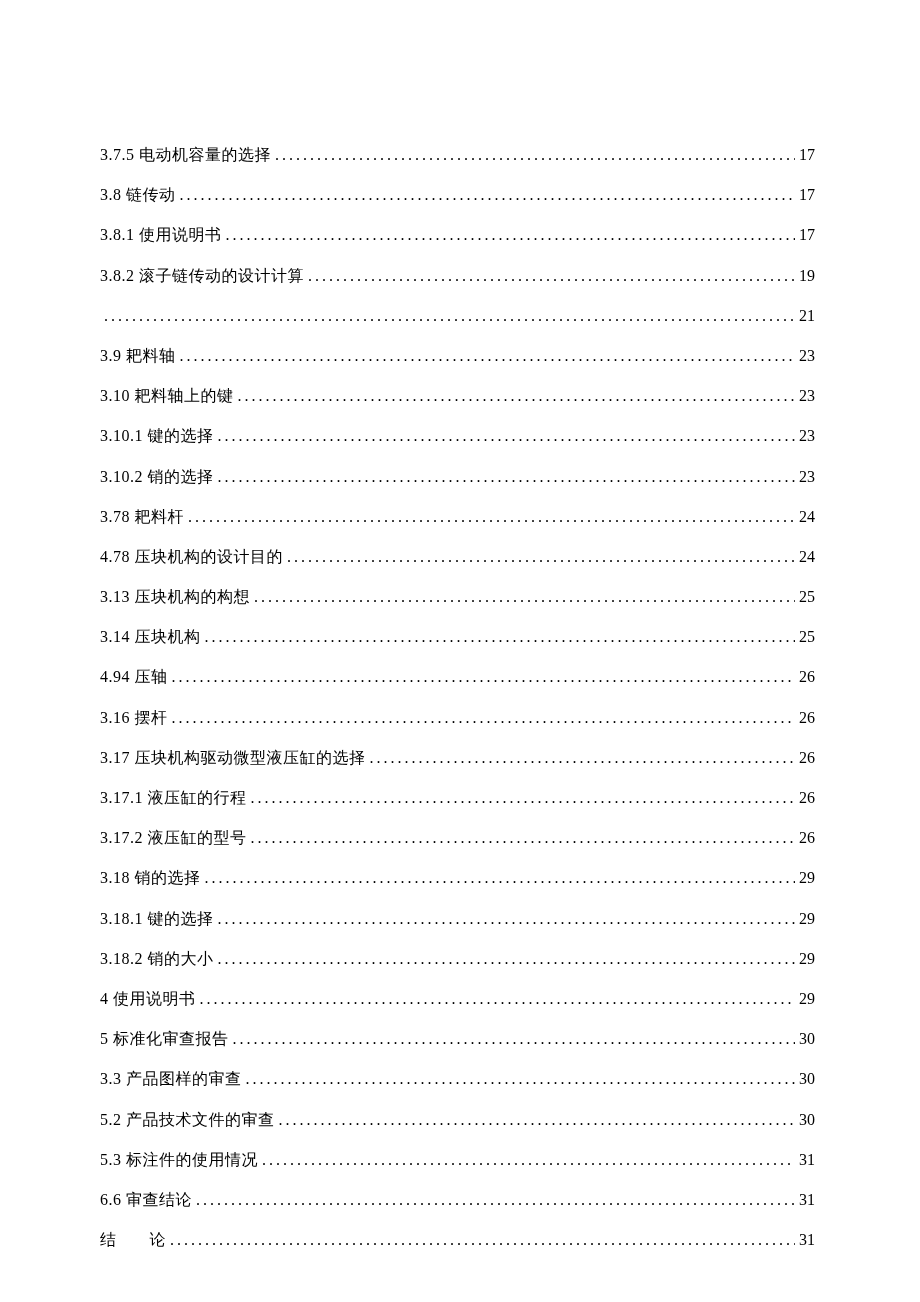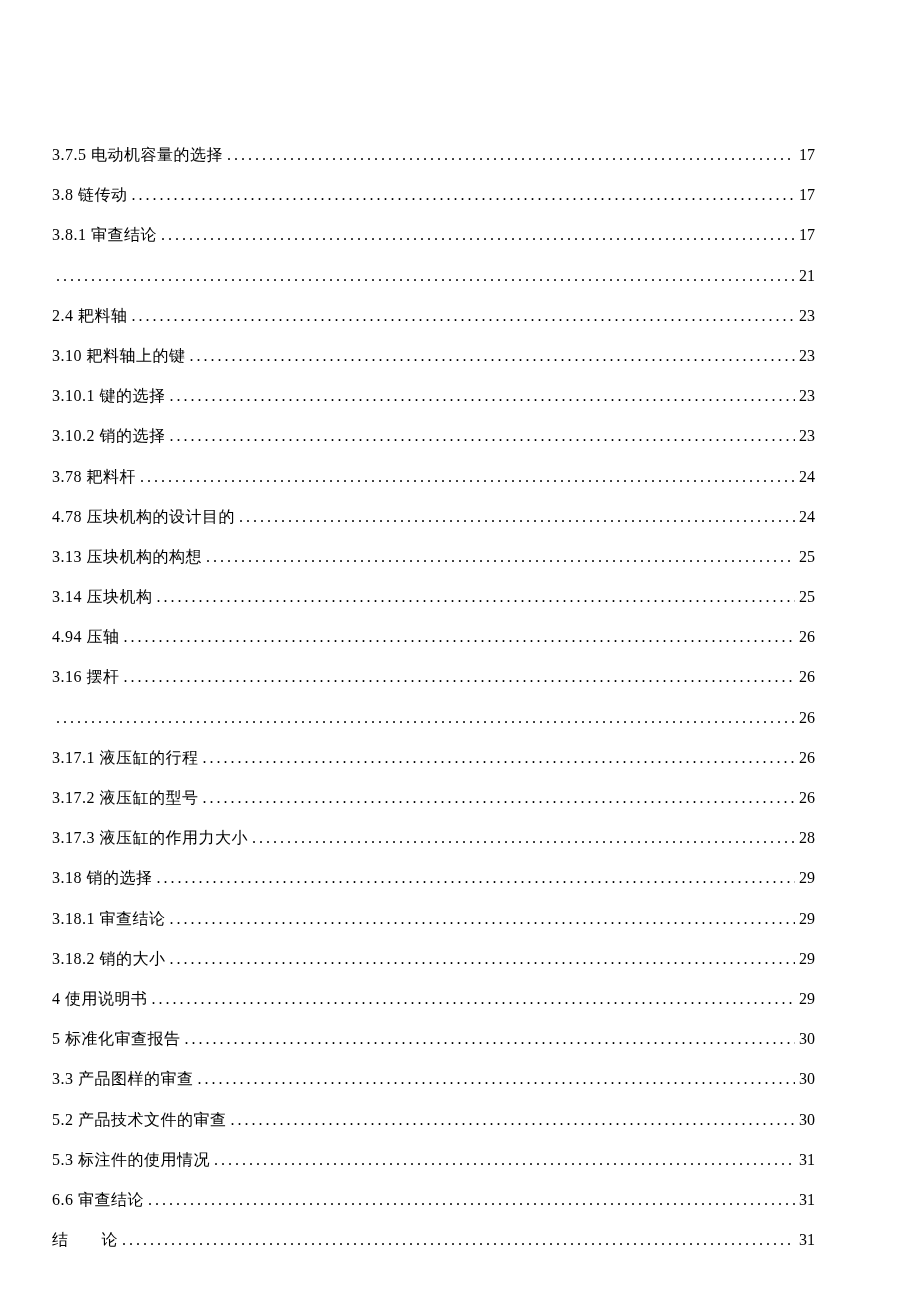--- a/index.html
+++ b/index.html
@@ -5,21 +5,21 @@
   html, body {
     margin: 0;
     padding: 0;
     background: #ffffff;
     width: 920px;
   }
   .page {
     width: 920px;
     min-height: 1302px;
     box-sizing: border-box;
-    padding: 145px 105px 0 52px;
+    padding: 145px 105px 0 100px;
     font-family: "SimSun", "宋体", serif;
     font-size: 16px;
     color: #000000;
   }
   .toc-entry {
     display: flex;
     align-items: baseline;
     white-space: nowrap;
     margin-bottom: 21px;
     line-height: 1.2;
@@ -51,30 +51,35 @@
         <span class="toc-label">3.7.5 电动机容量的选择</span>
         <span class="toc-dots"></span>
         <span class="toc-page">17</span>
       </div>
       <div class="toc-entry">
         <span class="toc-label">3.8 链传动</span>
         <span class="toc-dots"></span>
         <span class="toc-page">17</span>
       </div>
       <div class="toc-entry">
-        <span class="toc-label">3.8.1 审查结论</span>
+        <span class="toc-label">3.8.1 使用说明书</span>
         <span class="toc-dots"></span>
         <span class="toc-page">17</span>
+      </div>
+      <div class="toc-entry">
+        <span class="toc-label">3.8.2 滚子链传动的设计计算</span>
+        <span class="toc-dots"></span>
+        <span class="toc-page">19</span>
       </div>
       <div class="toc-entry">
         <span class="toc-dots"></span>
         <span class="toc-page">21</span>
       </div>
       <div class="toc-entry">
-        <span class="toc-label">2.4 耙料轴</span>
+        <span class="toc-label">3.9 耙料轴</span>
         <span class="toc-dots"></span>
         <span class="toc-page">23</span>
       </div>
       <div class="toc-entry">
         <span class="toc-label">3.10 耙料轴上的键</span>
         <span class="toc-dots"></span>
         <span class="toc-page">23</span>
       </div>
       <div class="toc-entry">
         <span class="toc-label">3.10.1 键的选择</span>
@@ -110,45 +115,41 @@
         <span class="toc-label">4.94 压轴</span>
         <span class="toc-dots"></span>
         <span class="toc-page">26</span>
       </div>
       <div class="toc-entry">
         <span class="toc-label">3.16 摆杆</span>
         <span class="toc-dots"></span>
         <span class="toc-page">26</span>
       </div>
       <div class="toc-entry">
+        <span class="toc-label">3.17 压块机构驱动微型液压缸的选择</span>
         <span class="toc-dots"></span>
         <span class="toc-page">26</span>
       </div>
       <div class="toc-entry">
         <span class="toc-label">3.17.1 液压缸的行程</span>
         <span class="toc-dots"></span>
         <span class="toc-page">26</span>
       </div>
       <div class="toc-entry">
         <span class="toc-label">3.17.2 液压缸的型号</span>
         <span class="toc-dots"></span>
         <span class="toc-page">26</span>
       </div>
       <div class="toc-entry">
-        <span class="toc-label">3.17.3 液压缸的作用力大小</span>
-        <span class="toc-dots"></span>
-        <span class="toc-page">28</span>
-      </div>
-      <div class="toc-entry">
         <span class="toc-label">3.18 销的选择</span>
         <span class="toc-dots"></span>
         <span class="toc-page">29</span>
       </div>
       <div class="toc-entry">
-        <span class="toc-label">3.18.1 审查结论</span>
+        <span class="toc-label">3.18.1 键的选择</span>
         <span class="toc-dots"></span>
         <span class="toc-page">29</span>
       </div>
       <div class="toc-entry">
         <span class="toc-label">3.18.2 销的大小</span>
         <span class="toc-dots"></span>
         <span class="toc-page">29</span>
       </div>
       <div class="toc-entry">
         <span class="toc-label">4 使用说明书</span>

